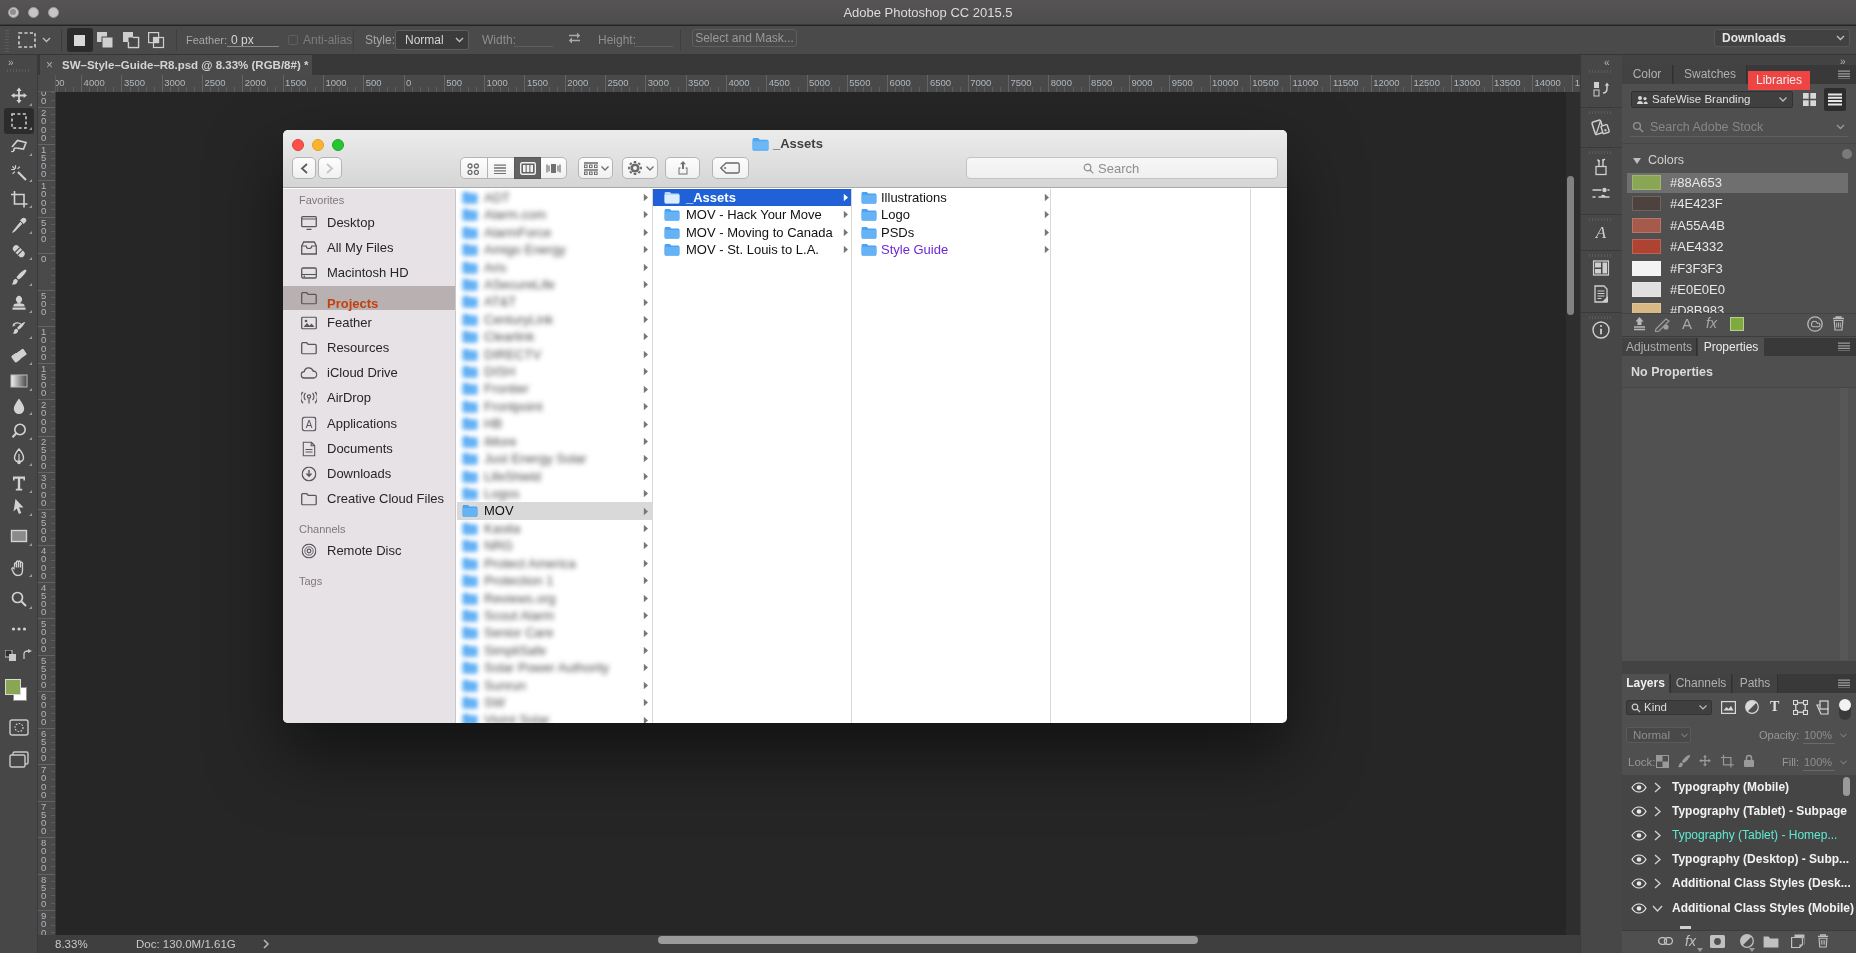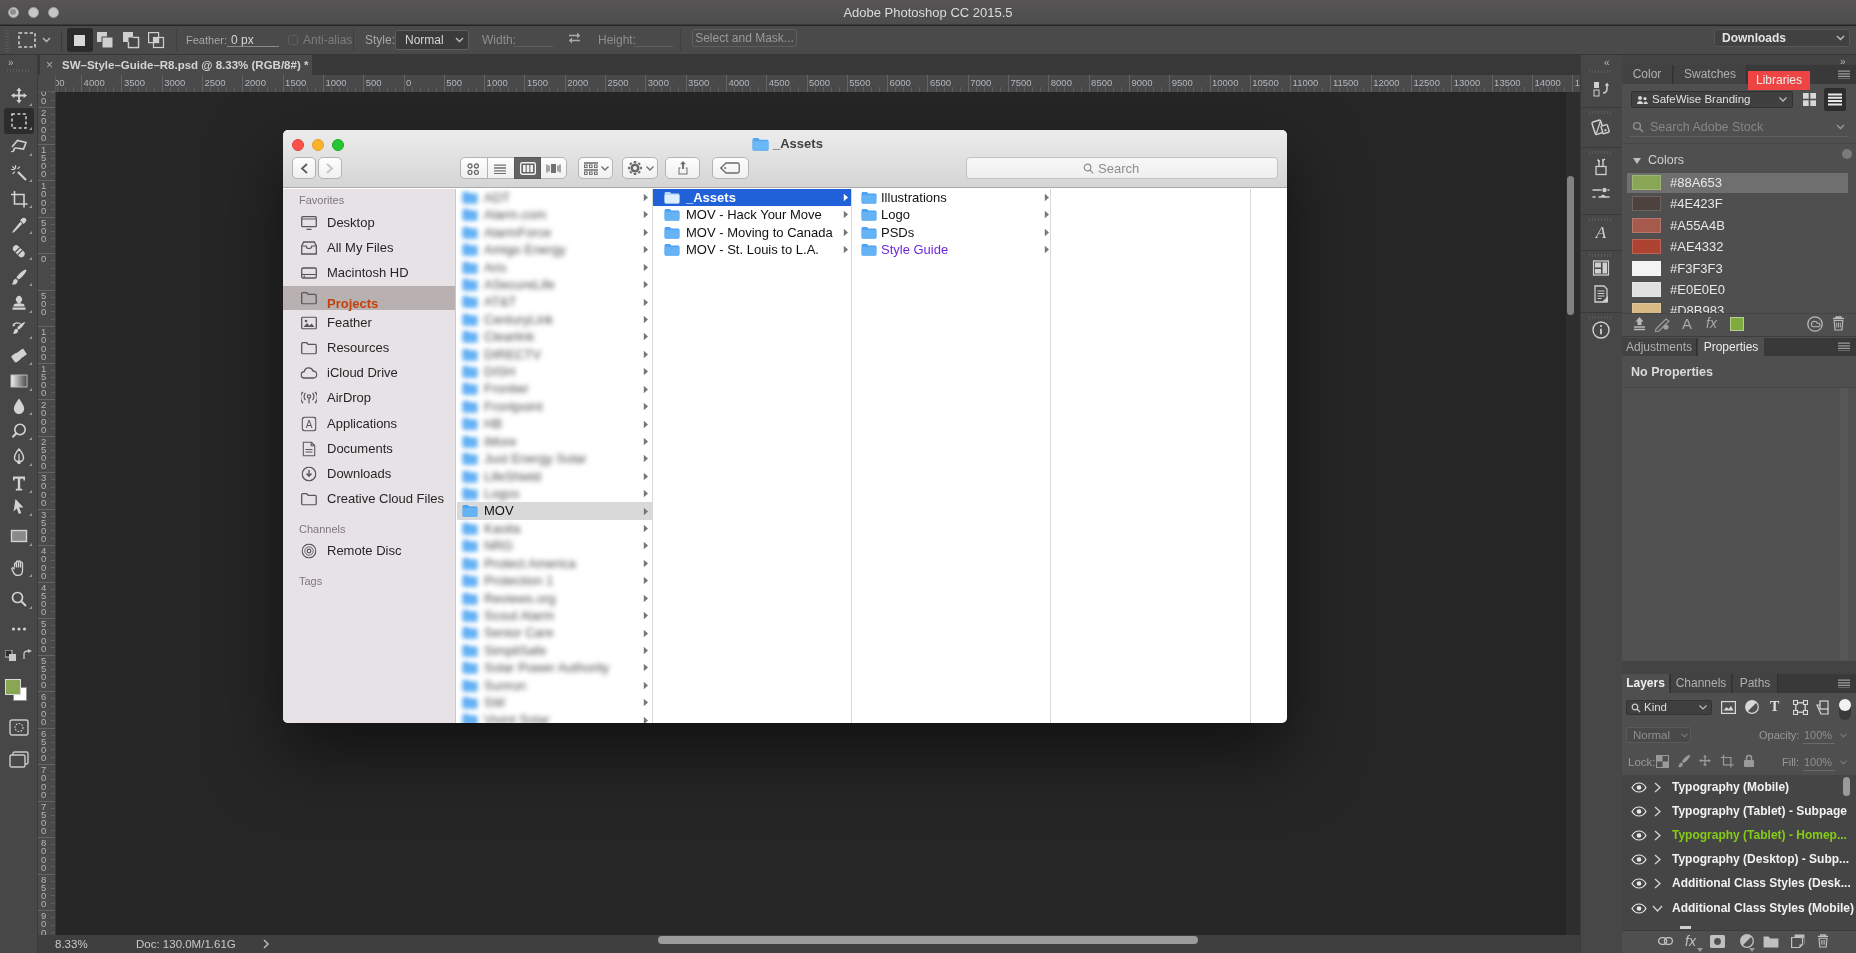--- a/index.html
+++ b/index.html
@@ -899,21 +899,21 @@
         <path d="M1 1l5 4.5L1 10" stroke="#d0d0d0" stroke-width="1.4" fill="none"></path>
       </svg>
       <div style="position:absolute;left:50px;top:28.1px;height:16px;line-height:16px;color:#f2f2f2;font-size:12px;font-weight:bold;white-space:nowrap;">Typography (Tablet) - Subpage</div>
       <svg style="position:absolute;left:9px;top:55.2px" width="16" height="11" viewBox="0 0 16 11">
         <path d="M1 5.5C3 2 5.5 1 8 1s5 1 7 4.5C13 9 10.5 10 8 10S3 9 1 5.5z" fill="none" stroke="#e8e8e8" stroke-width="1.2"></path>
         <circle cx="8" cy="5.5" r="2.3" fill="#e8e8e8"></circle>
       </svg>
       <svg style="position:absolute;left:32px;top:55.2px" width="7" height="11" viewBox="0 0 7 11">
         <path d="M1 1l5 4.5L1 10" stroke="#d0d0d0" stroke-width="1.4" fill="none"></path>
       </svg>
-      <div style="position:absolute;left:50px;top:52.2px;height:16px;line-height:16px;color:#84cc16;font-size:12px;font-weight:bold;white-space:nowrap;">Typography (Tablet) - Homep...</div>
+      <div style="position:absolute;left:50px;top:52.2px;height:16px;line-height:16px;color:#5eead4;font-size:12px;font-weight:normal;white-space:nowrap;">Typography (Tablet) - Homep...</div>
       <svg style="position:absolute;left:9px;top:79.3px" width="16" height="11" viewBox="0 0 16 11">
         <path d="M1 5.5C3 2 5.5 1 8 1s5 1 7 4.5C13 9 10.5 10 8 10S3 9 1 5.5z" fill="none" stroke="#e8e8e8" stroke-width="1.2"></path>
         <circle cx="8" cy="5.5" r="2.3" fill="#e8e8e8"></circle>
       </svg>
       <svg style="position:absolute;left:32px;top:79.3px" width="7" height="11" viewBox="0 0 7 11">
         <path d="M1 1l5 4.5L1 10" stroke="#d0d0d0" stroke-width="1.4" fill="none"></path>
       </svg>
       <div style="position:absolute;left:50px;top:76.3px;height:16px;line-height:16px;color:#f2f2f2;font-size:12px;font-weight:bold;white-space:nowrap;">Typography (Desktop) - Subp...</div>
       <svg style="position:absolute;left:9px;top:103.4px" width="16" height="11" viewBox="0 0 16 11">
         <path d="M1 5.5C3 2 5.5 1 8 1s5 1 7 4.5C13 9 10.5 10 8 10S3 9 1 5.5z" fill="none" stroke="#e8e8e8" stroke-width="1.2"></path>

